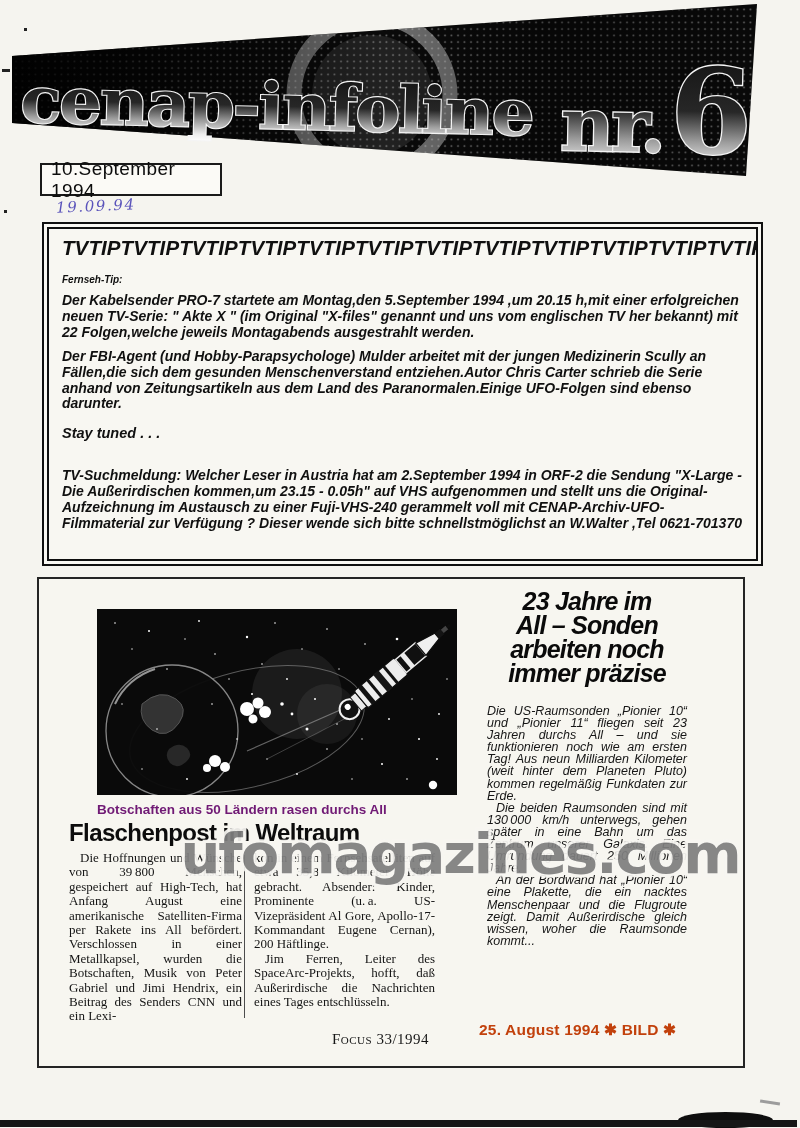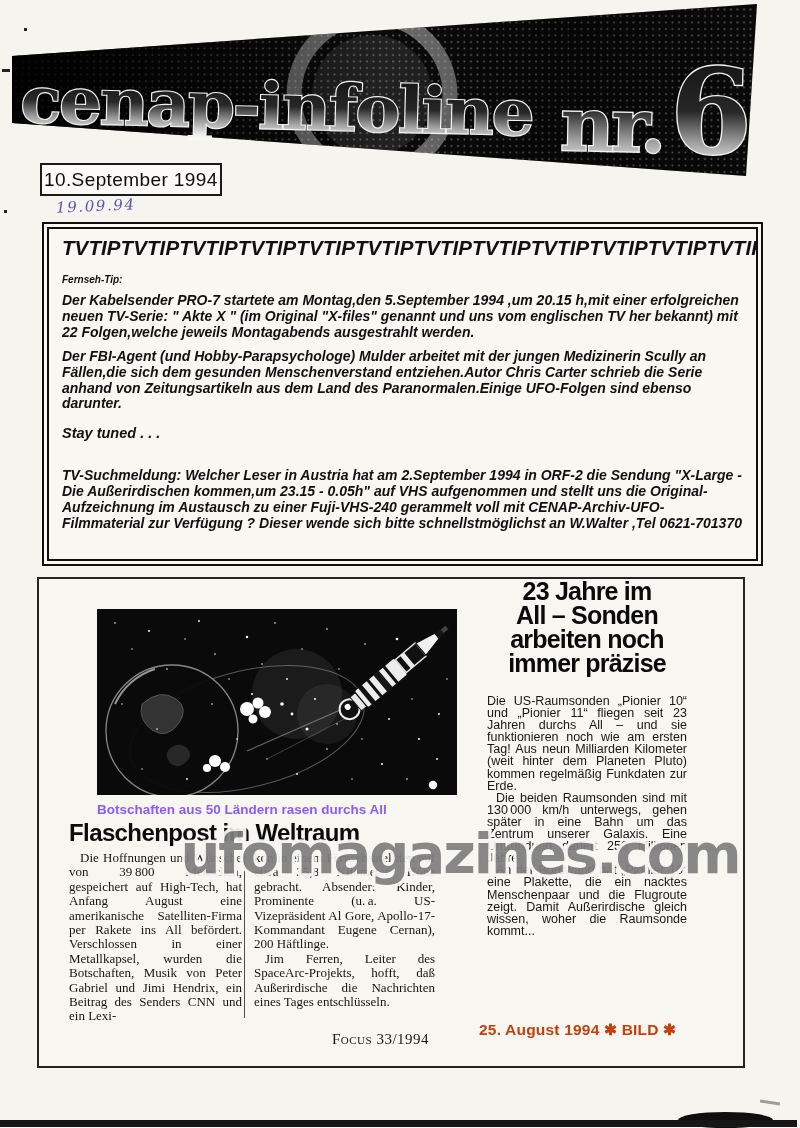--- a/index.html
+++ b/index.html
@@ -3,55 +3,55 @@
 <meta charset="utf-8">
 <style>
   html,body{margin:0;padding:0;background:#e9e8e4;}
   .page{position:relative;width:800px;height:1128px;background:#f5f4ef;overflow:hidden;
         font-family:"Liberation Sans",sans-serif;color:#111;}
   .artifact{position:absolute;background:#222;}
 
   
   .banner-svg{position:absolute;left:0;top:0;}
   .date-box{position:absolute;left:40px;top:163px;width:182px;height:33px;border:2px solid #1a1a1a;
-            background:#fbfaf6;box-sizing:border-box;display:flex;align-items:center;padding-left:2px;
+            background:#fbfaf6;box-sizing:border-box;display:flex;align-items:center;padding-left:9px;
             font-size:19px;letter-spacing:.4px;color:#0d0d0d;}
   .handwritten{position:absolute;left:56px;top:197px;font-family:"DejaVu Serif",serif;font-style:italic;
                font-size:15px;letter-spacing:1.6px;color:#5b54bb;transform:rotate(-2.5deg);}
 
   
   .tv-box-outer{position:absolute;left:42px;top:222px;width:721px;height:344px;border:2px solid #0f0f0f;
                 background:#f8f7f2;box-sizing:border-box;}
   .tv-box-inner{position:absolute;left:3px;top:3px;right:3px;bottom:3px;border:2px solid #0f0f0f;
                 padding:7px 13px 0 13px;box-sizing:border-box;overflow:hidden;
                 font-style:italic;font-weight:bold;color:#101010;}
   .ticker{font-size:20.5px;letter-spacing:.1px;white-space:nowrap;}
   .tv-heading{margin-top:14px;font-size:10px;}
   .tv-para{margin:8px 0 0 0;font-size:14px;line-height:15.9px;}
   .stay{margin-top:13px;font-size:14.5px;}
   .tv-search{margin-top:27px;}
 
   
   .clip-box{position:absolute;left:37px;top:577px;width:708px;height:491px;border:2px solid #242424;
             box-sizing:border-box;background:#f7f6f0;}
   .space-img{position:absolute;left:58px;top:30px;width:360px;height:186px;}
-  .caption{position:absolute;left:58px;top:223px;width:380px;font-weight:bold;font-size:13.5px;color:#8b5cf6;}
+  .caption{position:absolute;left:58px;top:223px;width:380px;font-weight:bold;font-size:13.5px;color:#701a75;}
   .headline-focus{position:absolute;left:30px;top:240px;font-weight:bold;font-size:24px;
                   letter-spacing:-.6px;color:#0c0c0c;}
   .col{position:absolute;top:272px;font-family:"Liberation Serif",serif;font-size:13px;line-height:14.4px;
        text-align:justify;color:#141414;}
   .col p{margin:0;}
   .col .indent{text-indent:11px;}
   .col1{left:30px;width:173px;}
   .col2{left:215px;width:181px;}
   .col-divider{position:absolute;left:205px;top:276px;width:1px;height:163px;background:#4c4c4c;}
   .focus-src{position:absolute;left:293px;top:452px;font-family:"Liberation Serif",serif;font-size:15px;
              font-variant:small-caps;letter-spacing:.5px;color:#161616;white-space:nowrap;}
 
-  .bild{position:absolute;left:448px;top:0;width:200px;}
+  .bild{position:absolute;left:448px;top:10px;width:200px;font-style:italic;}
   .bild-headline{font-weight:bold;font-size:25px;line-height:24px;text-align:center;
                  letter-spacing:-.8px;color:#0a0a0a;}
   .bild-body{margin-top:20px;font-size:12.5px;line-height:12.1px;text-align:justify;color:#161616;}
   .bild-body p{margin:0;}
   .bild-body .indent{text-indent:9px;}
   .bild-src{position:absolute;left:440px;top:442px;width:230px;font-weight:bold;font-size:15.5px;
             letter-spacing:.2px;color:#c2410c;white-space:nowrap;}
 
   .watermark-svg{position:absolute;left:175px;top:812px;z-index:50;}
 

